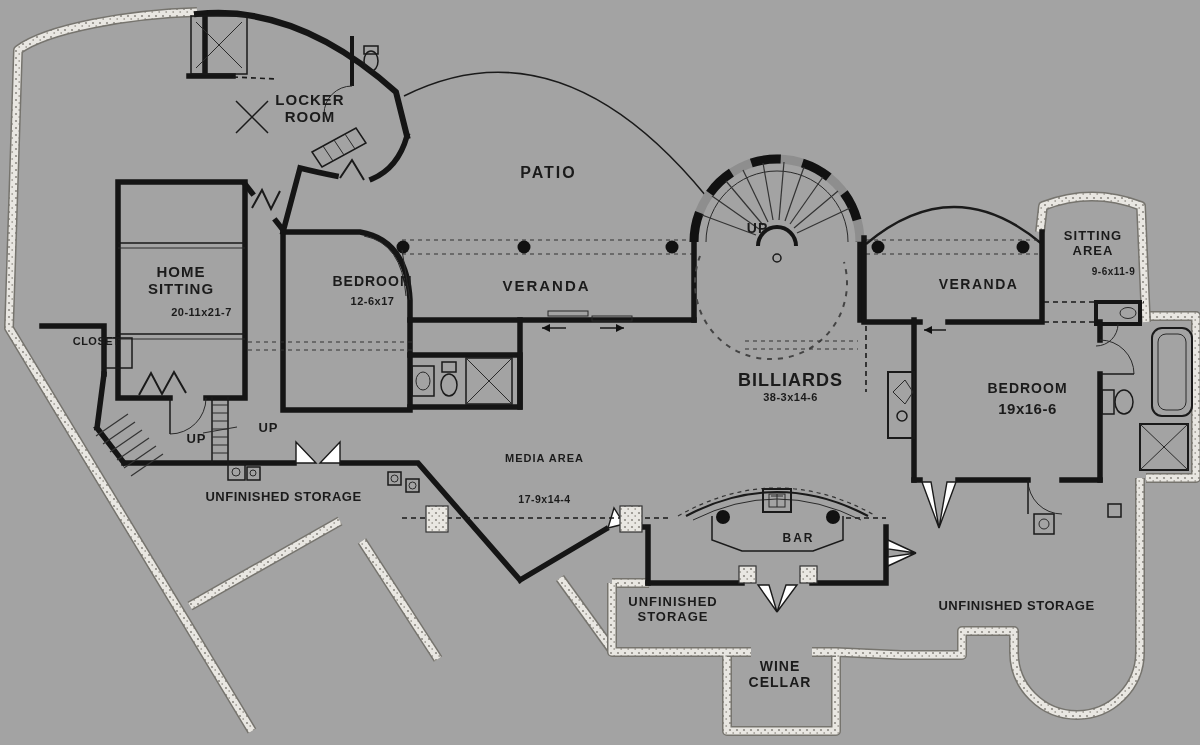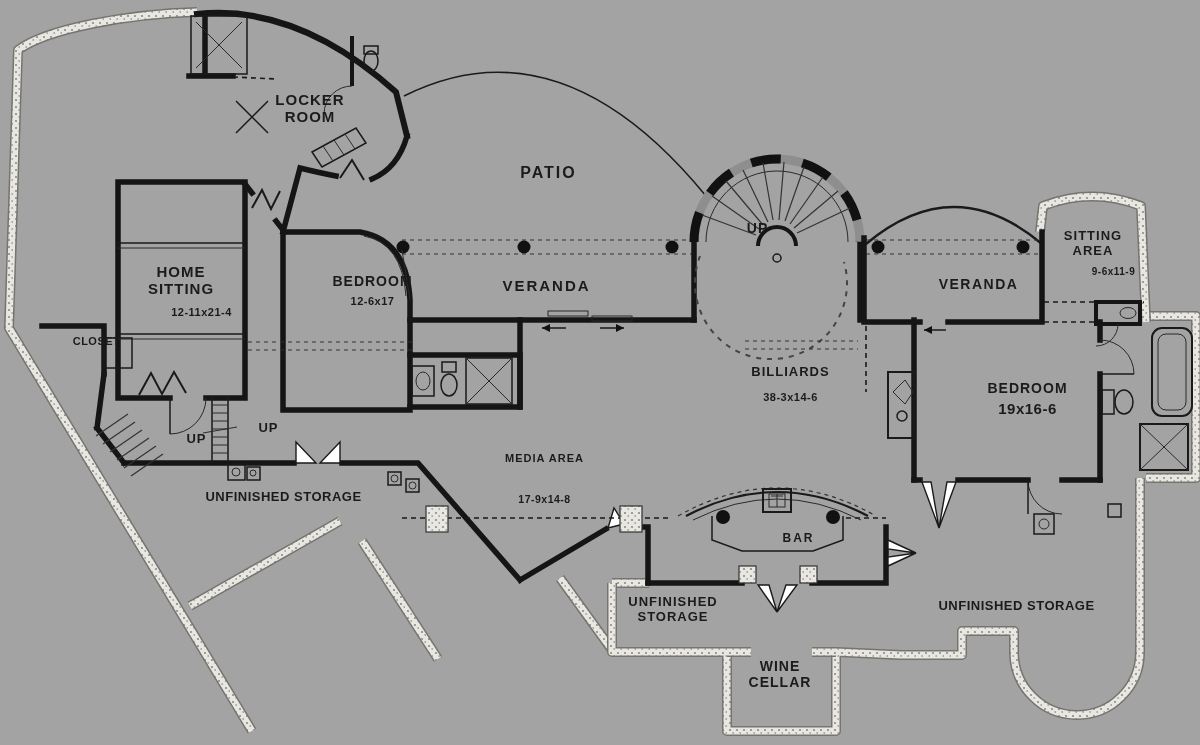--- a/index.html
+++ b/index.html
@@ -241,35 +241,35 @@
     <circle class="w1" cx="412.5" cy="485.5" r="3.5"></circle>
     <rect class="w15" x="1034" y="514" width="20" height="20"></rect>
     <circle class="w1" cx="1044" cy="524" r="5"></circle>
     <rect class="w15" x="1108" y="504" width="13" height="13"></rect>
   </g>
 </svg>
 
 <div class="lbl" style="left:310px;top:109px;font-size:15px;width:84px">LOCKER ROOM</div>
 <div class="lbl nowrap" style="left:528px;top:173px;font-size:16px;letter-spacing:2px">PATIO</div>
 <div class="lbl" style="left:181px;top:281px;font-size:15px;width:90px">HOME SITTING</div>
-<div class="lbl dims nowrap" style="left:181px;top:312px;font-size:11px">12-11x21-4</div>
+<div class="lbl dims nowrap" style="left:181px;top:312px;font-size:11px">20-11x21-7</div>
 <div class="lbl nowrap" style="left:352px;top:282px;font-size:14px">BEDROOM</div>
 <div class="lbl dims nowrap" style="left:352px;top:301px;font-size:11px">12-6x17</div>
 <div class="lbl nowrap" style="left:526px;top:286px;font-size:15px;letter-spacing:2px">VERANDA</div>
 <div class="lbl nowrap" style="left:737px;top:229px;font-size:14px">UP</div>
 <div class="lbl nowrap" style="left:958px;top:285px;font-size:14px;letter-spacing:1.5px">VERANDA</div>
 <div class="lbl" style="left:1093px;top:244px;font-size:13px;width:72px">SITTING AREA</div>
 <div class="lbl dims nowrap" style="left:1093px;top:272px;font-size:10px">9-6x11-9</div>
 <div class="lbl nowrap" style="left:76px;top:341px;font-size:11px;letter-spacing:0.5px">CLOSET</div>
-<div class="lbl nowrap" style="left:770px;top:372px;font-size:13px">BILLIARDS</div>
+<div class="lbl nowrap" style="left:770px;top:380px;font-size:18px">BILLIARDS</div>
 <div class="lbl dims nowrap" style="left:770px;top:397px;font-size:11px">38-3x14-6</div>
 <div class="lbl nowrap" style="left:1007px;top:389px;font-size:14px">BEDROOM</div>
 <div class="lbl dims nowrap" style="left:1007px;top:409px;font-size:15px">19x16-6</div>
 <div class="lbl nowrap" style="left:176px;top:439px;font-size:13px">UP</div>
 <div class="lbl nowrap" style="left:248px;top:428px;font-size:13px">UP</div>
 <div class="lbl nowrap" style="left:263px;top:497px;font-size:13px;letter-spacing:0.5px">UNFINISHED STORAGE</div>
 <div class="lbl nowrap" style="left:524px;top:458px;font-size:11px">MEDIA AREA</div>
-<div class="lbl dims nowrap" style="left:524px;top:500px;font-size:10.5px">17-9x14-8</div>
+<div class="lbl dims nowrap" style="left:524px;top:500px;font-size:10.5px">17-9x14-4</div>
 <div class="lbl nowrap" style="left:778px;top:539px;font-size:12px;letter-spacing:2px">BAR</div>
 <div class="lbl" style="left:673px;top:610px;font-size:13px;width:104px">UNFINISHED STORAGE</div>
 <div class="lbl" style="left:780px;top:675px;font-size:14px;width:72px">WINE CELLAR</div>
 <div class="lbl nowrap" style="left:996px;top:606px;font-size:13px;letter-spacing:0.5px">UNFINISHED STORAGE</div>
 </div>
 
 </body></html>

